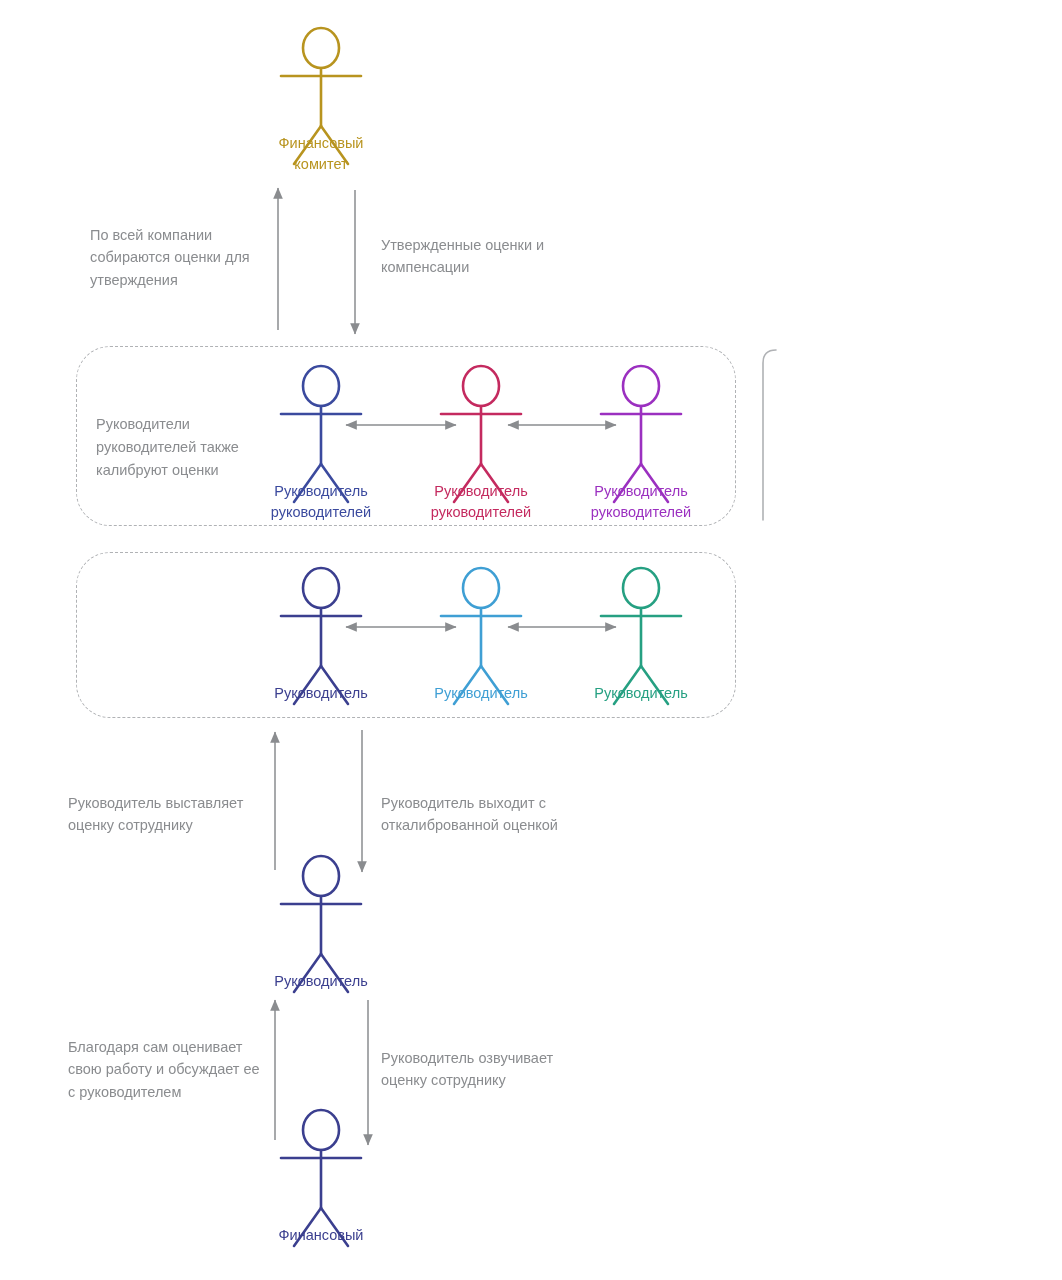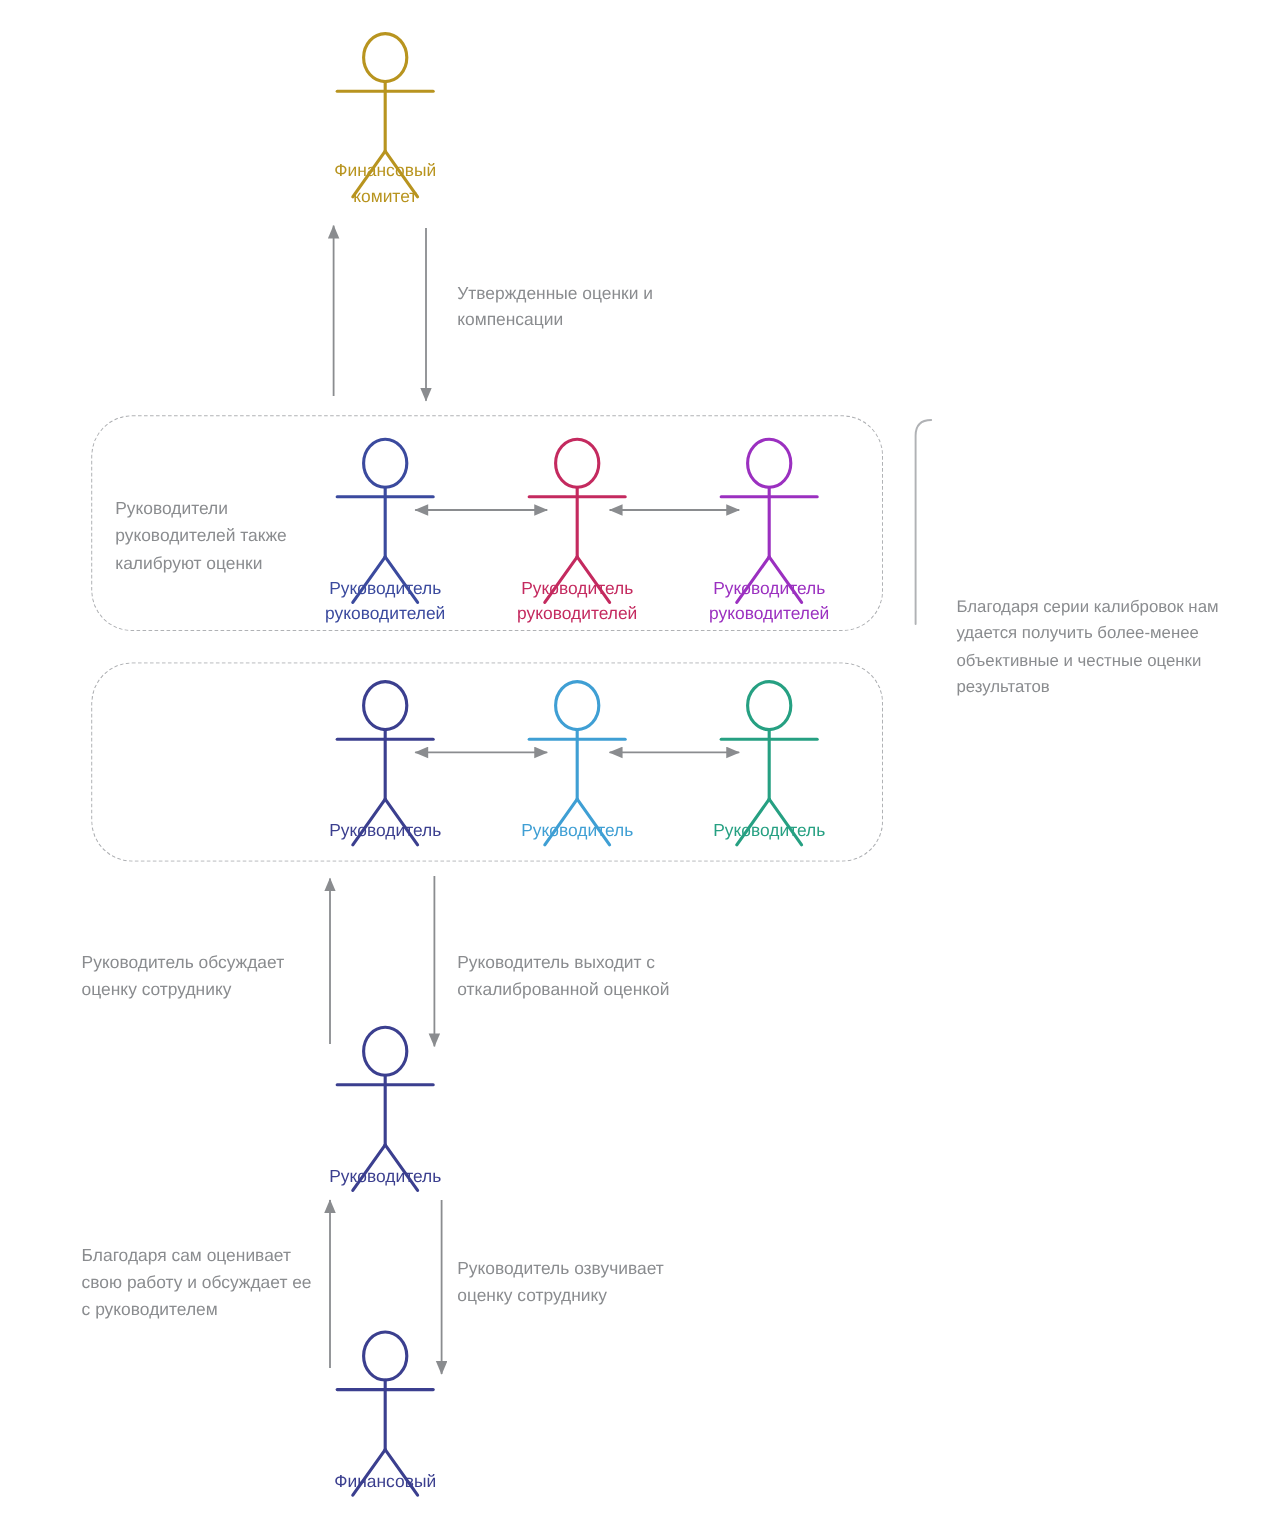--- a/index.html
+++ b/index.html
@@ -168,30 +168,29 @@
   <div class="actor-label" id="actor-label-4" style="color: rgb(59, 63, 143); width: 200px; left: 221px; top: 683px;">Руководитель</div>
   <div class="actor-label" id="actor-label-5" style="color: rgb(63, 159, 212); width: 200px; left: 381px; top: 683px;">Руководитель</div>
   <div class="actor-label" id="actor-label-6" style="color: rgb(38, 160, 130); width: 200px; left: 541px; top: 683px;">Руководитель</div>
   <div class="actor-label" id="actor-label-7" style="color: rgb(59, 63, 143); width: 200px; left: 221px; top: 971px;">Руководитель</div>
   <div class="actor-label" id="actor-label-8" style="color: rgb(59, 63, 143); width: 200px; left: 221px; top: 1225px;">Финансовый</div>
 
   <div class="group-note" id="group-note-0" style="left: 96px; top: 413px;">Руководители
 руководителей также
 калибруют оценки</div>
 
+  <div class="note" id="flow-note-0" style="left: 90px; top: 224px;">По всей компании
+собираются оценки для
+утверждения</div>
   <div class="note" id="flow-note-1" style="left: 381px; top: 234px;">Утвержденные оценки и
 компенсации</div>
-  <div class="note" id="flow-note-2" style="left: 68px; top: 792px;">Руководитель обсуждает
+  <div class="note" id="flow-note-2" style="left: 68px; top: 792px;">Руководитель выставляет
 оценку сотруднику</div>
   <div class="note" id="flow-note-3" style="left: 381px; top: 792px;">Руководитель выходит с
 откалиброванной оценкой</div>
   <div class="note" id="flow-note-4" style="left: 68px; top: 1036px;">Благодаря сам оценивает
 свою работу и обсуждает ее
 с руководителем</div>
   <div class="note" id="flow-note-5" style="left: 381px; top: 1047px;">Руководитель озвучивает
 оценку сотруднику</div>
 
-  <div class="side-note" id="brace-note" style="left: 797px; top: 494px;">Благодаря серии калибровок нам
-удается получить более-менее
-объективные и честные оценки
-результатов</div>
 
 </div>
 
 </body></html>

